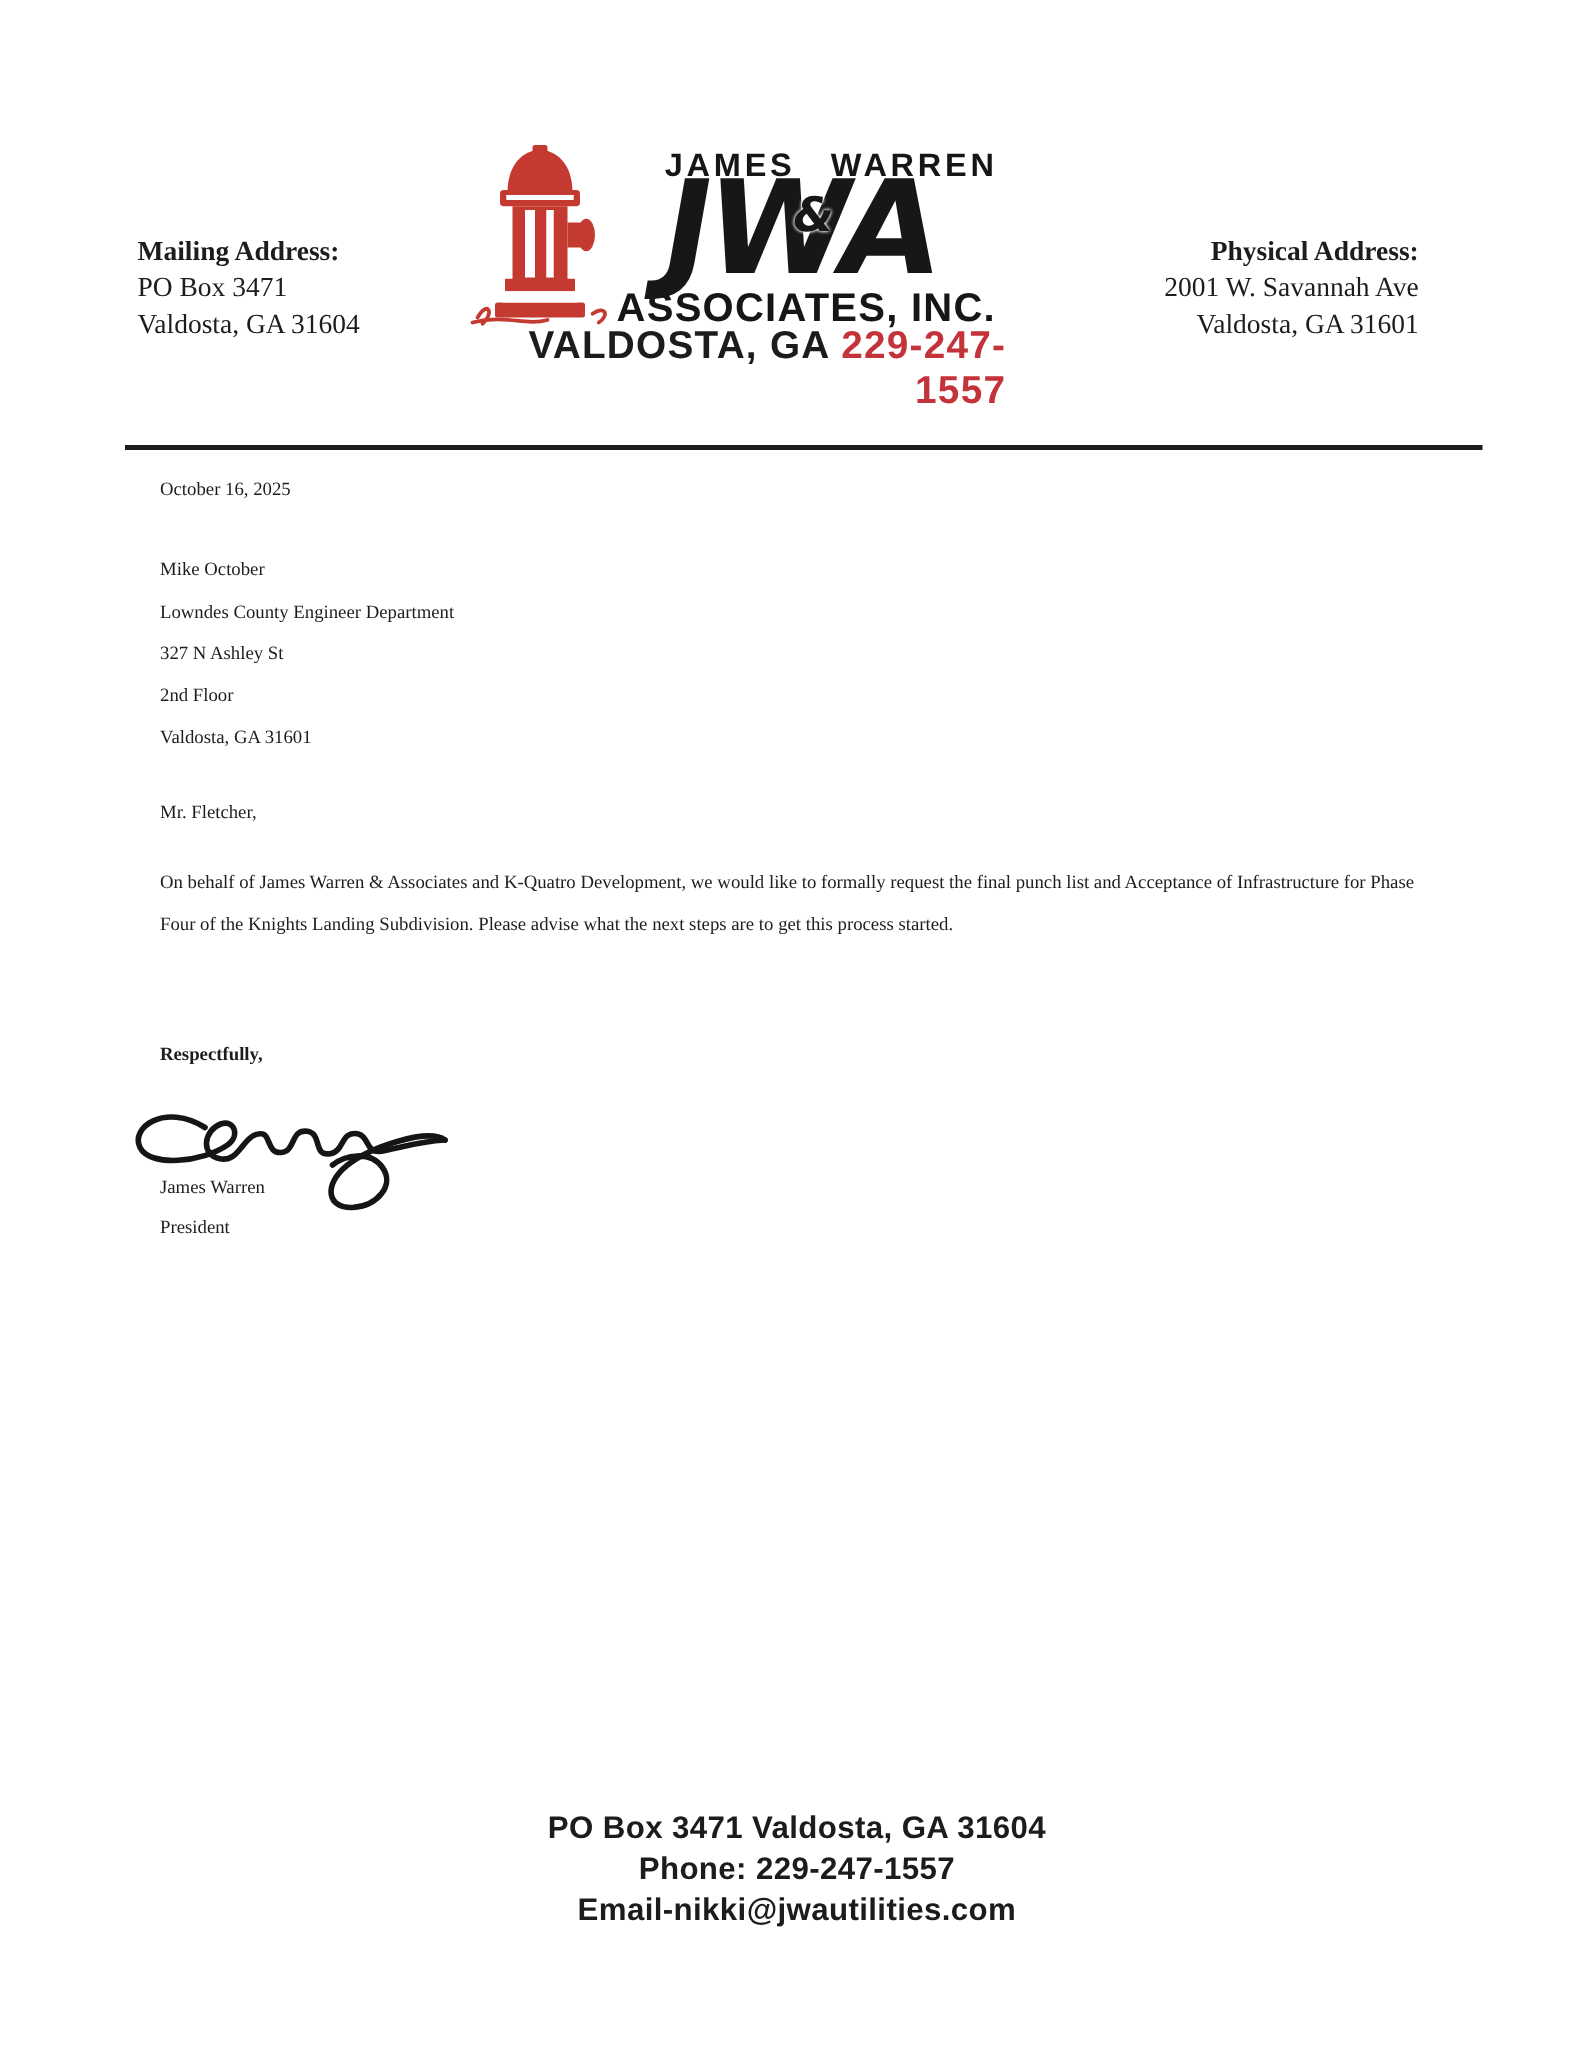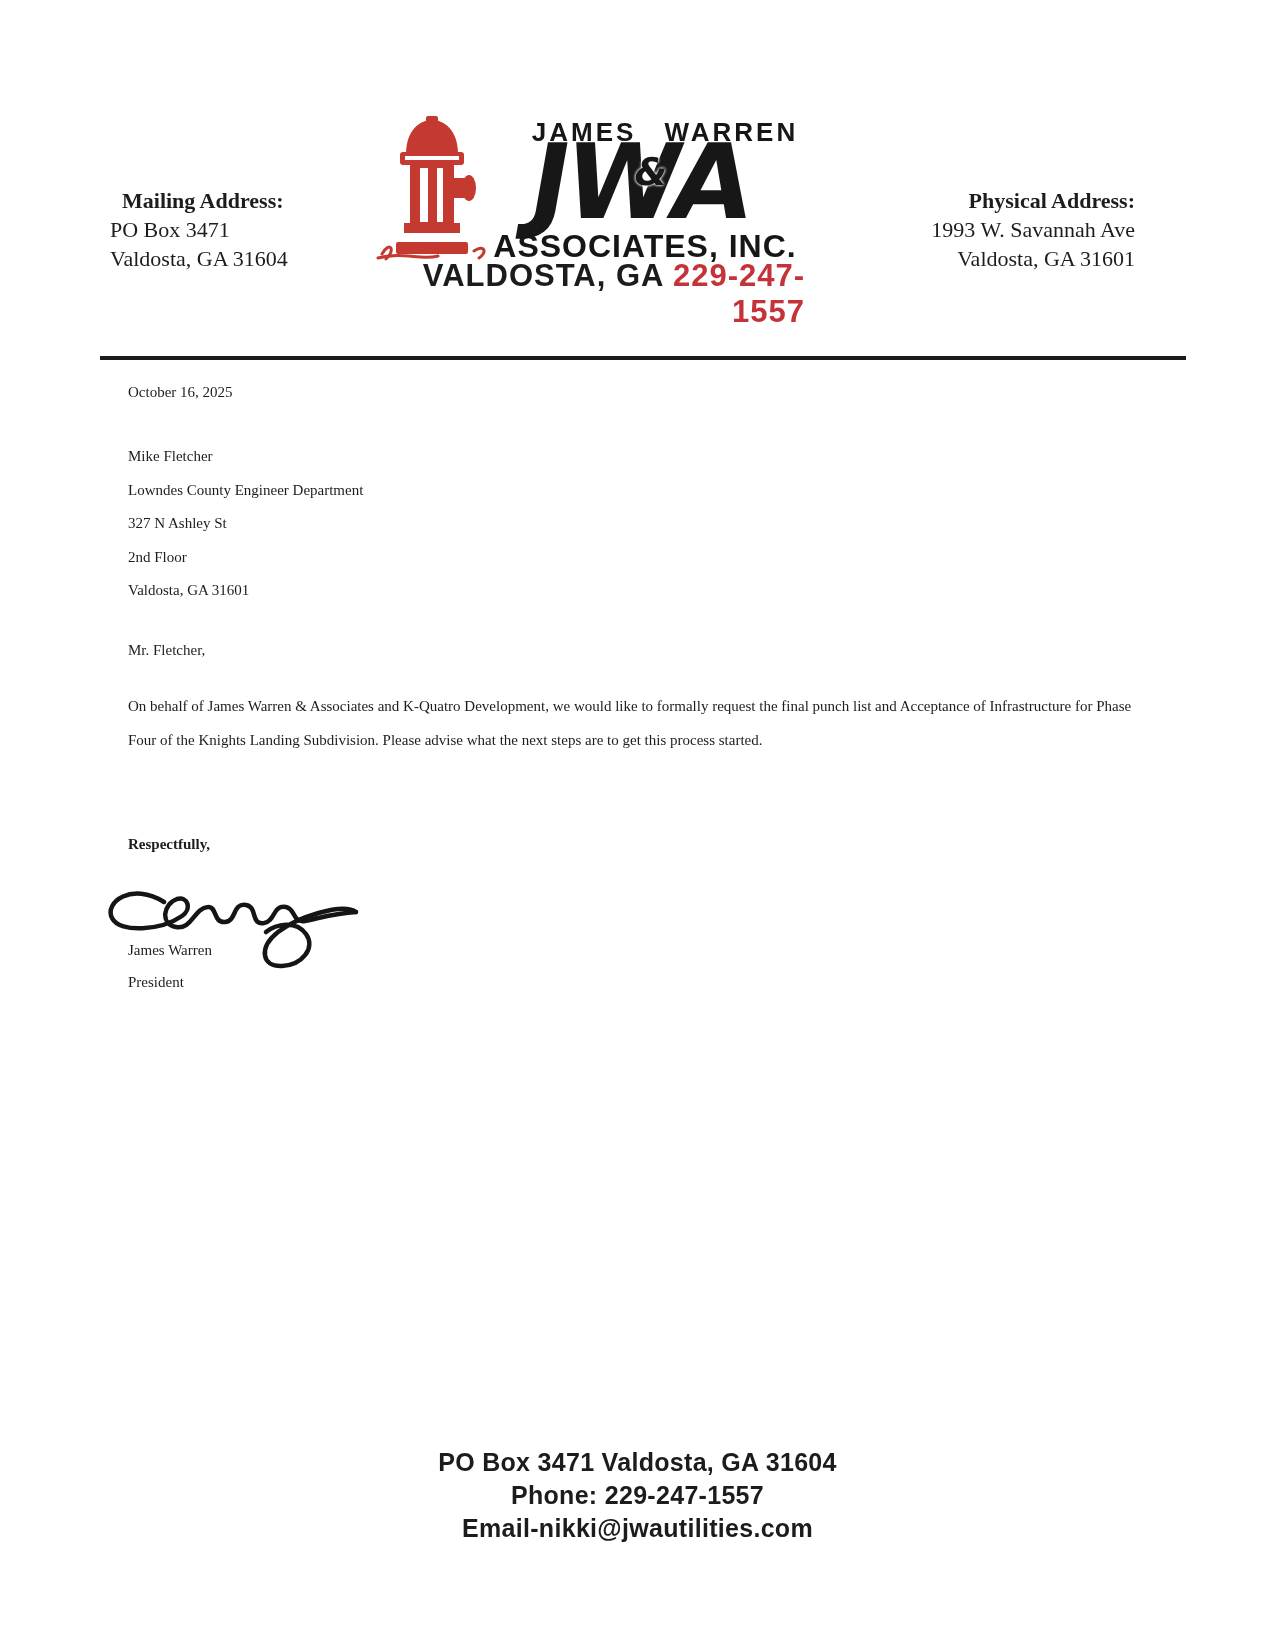--- a/index.html
+++ b/index.html
@@ -4,21 +4,21 @@
 <style>
   html,body{margin:0;padding:0;background:#ffffff;}
   .page{
     position:relative;width:1275px;height:1650px;background:#ffffff;
     font-family:"Liberation Serif", serif;color:#1d1d1b;overflow:hidden;
   }
   .abs{position:absolute;}
 
   
   .addr{font-size:22px;line-height:29px;}
-  .addr .lbl{font-weight:bold;margin-left:12px;}
+  .addr .lbl{font-weight:bold;}
   .mailing{left:110px;top:186px;text-align:left;}
   .physical{right:140px;top:186px;text-align:right;}
 
   
   .company-top{
     left:515px;top:117px;width:300px;text-align:center;
     font-family:"Liberation Sans", sans-serif;font-weight:bold;
     font-size:26px;letter-spacing:3px;word-spacing:18px;color:#161616;
   }
   .monogram{
@@ -69,21 +69,21 @@
 <div class="page">
 
   <div class="abs addr mailing">
     <div class="lbl">Mailing Address:</div>
     <div>PO Box 3471</div>
     <div>Valdosta, GA 31604</div>
   </div>
 
   <div class="abs addr physical">
     <div class="lbl">Physical Address:</div>
-    <div>1993 W. Savannah Ave</div>
+    <div>2001 W. Savannah Ave</div>
     <div>Valdosta, GA 31601</div>
   </div>
 
   <svg class="abs" style="left:376px;top:112px;" width="112" height="152" viewBox="0 0 112 152">
     <g fill="#c43a31" stroke="none">
       <rect x="50" y="4" width="12" height="10" rx="2"></rect>
       <path d="M30,42 C30,18 44,8 56,8 C68,8 82,18 82,42 Z"></path>
       <rect x="24" y="40" width="64" height="13" rx="3"></rect>
       <rect x="34" y="53" width="44" height="60"></rect>
       <rect x="78" y="66" width="12" height="20"></rect>
@@ -111,21 +111,21 @@
   <div class="abs cityline">
     <span>VALDOSTA, GA</span>
     <span class="phone">229-247-1557</span>
   </div>
 
   <div class="abs rule"></div>
 
   <div class="abs serif23 date">October 16, 2025</div>
 
   <div class="abs serif23 recipient">
-    <div>Mike Fletcher</div>
+    <div>Mike October</div>
     <div>Lowndes County Engineer Department</div>
     <div>327 N Ashley St</div>
     <div>2nd Floor</div>
     <div>Valdosta, GA 31601</div>
   </div>
 
   <div class="abs serif23 salutation">Mr. Fletcher,</div>
 
   <div class="abs serif23 body-par">On behalf of James Warren &amp; Associates and K-Quatro Development, we would like to formally request the final punch list and Acceptance of Infrastructure for Phase Four of the Knights Landing Subdivision. Please advise what the next steps are to get this process started.</div>
 

